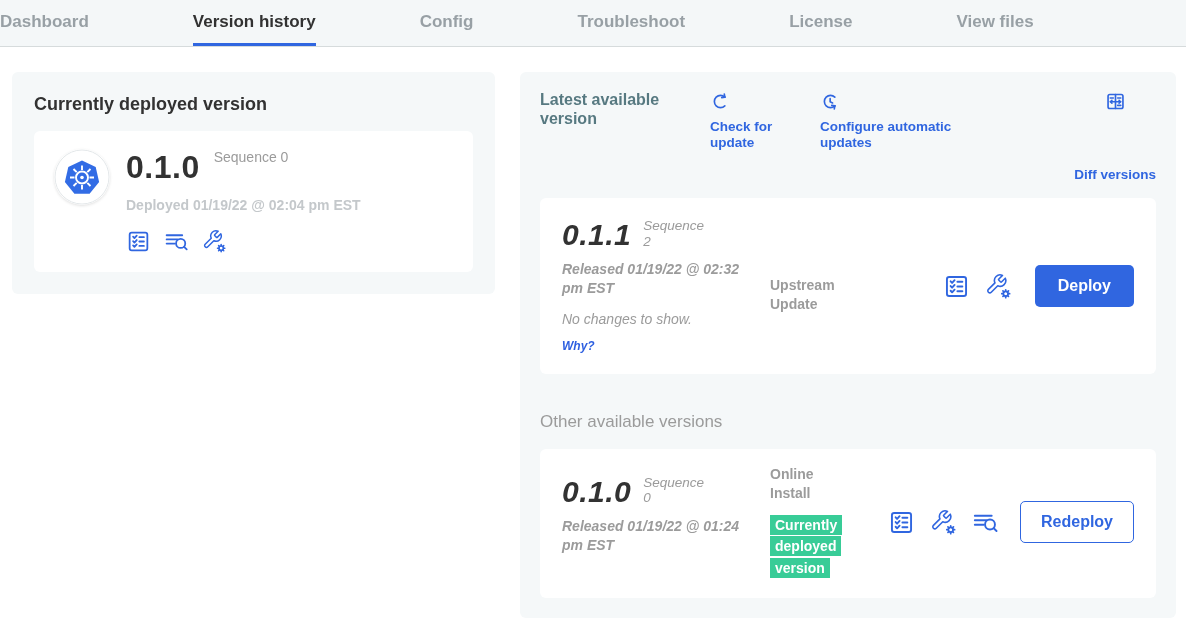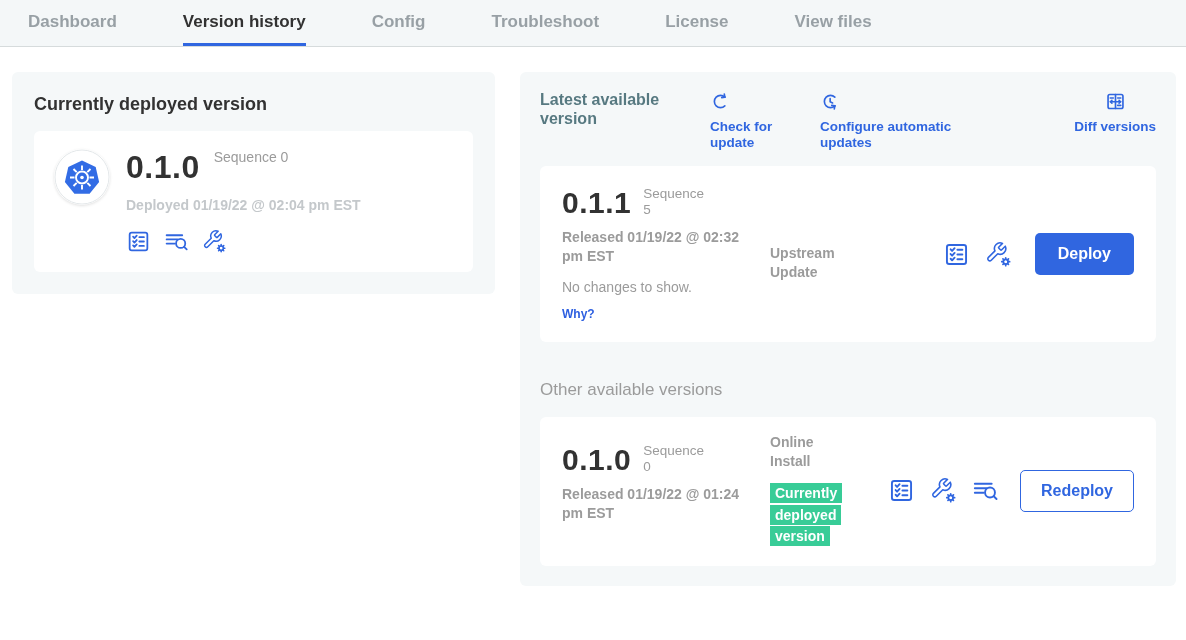--- a/index.html
+++ b/index.html
@@ -1,21 +1,21 @@
 <!DOCTYPE html>
 <html><head>
 <meta charset="utf-8">
 <style>
   * { margin:0; padding:0; box-sizing:border-box; }
   html,body { width:1186px; height:640px; background:#fff; overflow:hidden;
     font-family:"Liberation Sans","DejaVu Sans",sans-serif; }
 
   
   .topnav { background:#f4f7f8; border-bottom:1px solid #d6dbdc; padding-top:12px; }
-  .nav-row1 { display:flex; gap:66px; padding-left:28px; }
+  .nav-row1 { display:flex; gap:104px; }
   .nav-row2 { display:flex; padding:6px 0 14px 46px; }
   .nav-tab { font-size:17px; font-weight:700; color:#98a0a5; padding-bottom:11px;
     border-bottom:3px solid transparent; cursor:pointer; white-space:nowrap; }
   .nav-tab.active { color:#323232; border-bottom-color:#3066e0; }
   .nav-tab.row2 { padding-bottom:0; border-bottom:none; }
 
   
   .content { display:flex; align-items:flex-start; gap:25px; padding:25px 23px 0 12px; background:#fff; }
   .panel { background:#f5f8f9; border-radius:6px; }
   .left-panel  { width:483px; flex-shrink:0; padding:22px; }
@@ -37,26 +37,26 @@
 
   
   .latest-header { display:flex; align-items:flex-start; }
   .latest-title { width:138px; font-size:16px; font-weight:700; color:#577981; line-height:1.2; flex-shrink:0; }
   .hdr-link { display:flex; gap:7px; align-items:flex-start; cursor:pointer; margin-left:32px;flex-direction:column; }
   .hdr-link .lnk-icon { width:21px; height:21px; flex-shrink:0; margin-top:1px; }
   .hdr-link .lnk-icon svg { width:100%; height:100%; stroke:#3066e0; fill:none;
     stroke-width:1.9; stroke-linecap:round; stroke-linejoin:round; }
   .hdr-link .lnk-label { font-size:13.5px; font-weight:700; color:#3066e0; line-height:1.2; }
   .hdr-link.diff { margin-left:auto; align-items:center; }
-  .hdr-link.diff .lnk-label { white-space:nowrap; }
+  .hdr-link.diff .lnk-label { white-space:nowrap;margin-top:48px; }
   .lbl-narrow { width:78px; }
   .lbl-mid { width:132px; }
 
   .ver-card { background:#fff; border-radius:6px; padding:20px 22px; display:flex; margin-top:15px; }
-  .ver-col1 { width:208px; flex-shrink:0; }
+  .ver-col1 { width:208px; flex-shrink:0;font-style:italic; }
   .ver-col1 .version-row { gap:12px; }
   .ver-col1 .version-big { font-size:30px; }
   .seq-narrow { width:72px; font-size:13.5px; color:#9b9b9b; line-height:1.15; }
   .released { margin-top:8px; width:192px; font-size:14px; font-weight:700; color:#9b9b9b; line-height:1.35; }
   .no-changes { margin-top:13px; font-size:14px; color:#9b9b9b; }
   .why-link { margin-top:12px; font-size:12px; font-weight:700; color:#2d5fe0; cursor:pointer; display:inline-block; }
   .ver-col2 { width:118px; flex-shrink:0; font-size:14px; font-weight:700; color:#9b9b9b; line-height:1.35; }
   .ver-col2.offset { padding-top:58px; }
   .src-label { width:82px; }
   .badge-wrap { margin-top:12px; width:82px; }
@@ -205,21 +205,21 @@
               <use href="#i-diff"></use>
             </svg></span>
         <span class="lnk-label">Diff versions</span>
       </div>
     </div>
 
     <div class="ver-card">
       <div class="ver-col1">
         <div class="version-row">
           <span class="version-big">0.1.1</span>
-          <span class="seq-narrow">Sequence 5</span>
+          <span class="seq-narrow">Sequence 2</span>
         </div>
         <div class="released">Released 01/19/22 @ 02:32 pm EST</div>
         <div class="no-changes">No changes to show.</div>
         <span class="why-link">Why?</span>
       </div>
       <div class="ver-col2 offset">
         <div class="src-label">Upstream Update</div>
       </div>
       <div class="ver-actions">
         <span class="mini-icon"><svg viewBox="0 0 24 24">

